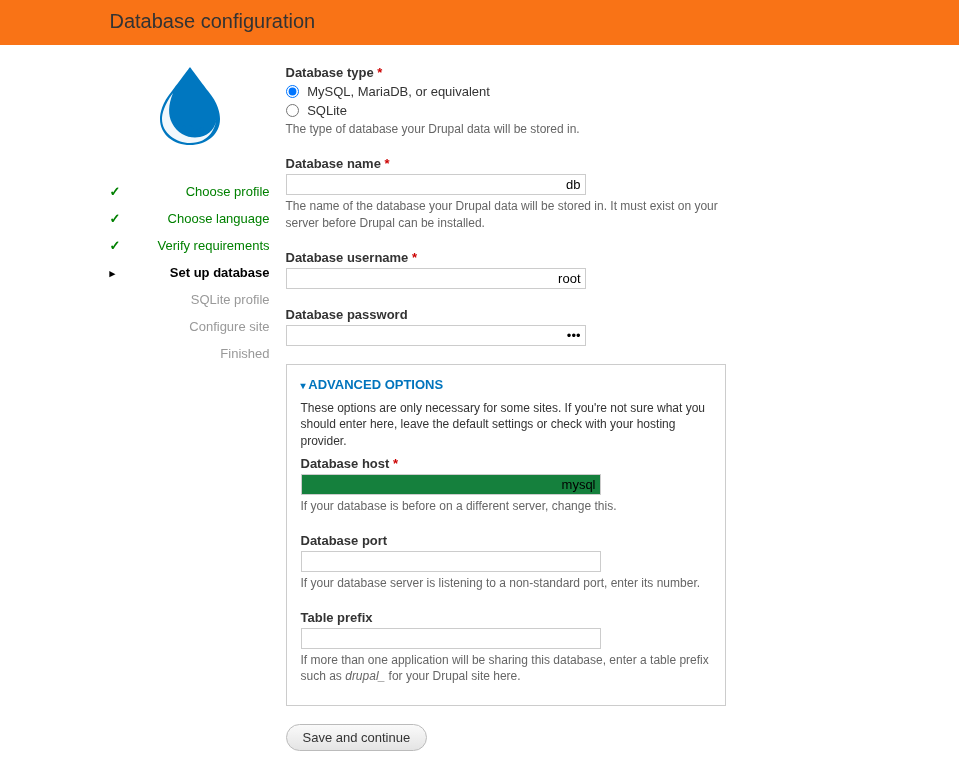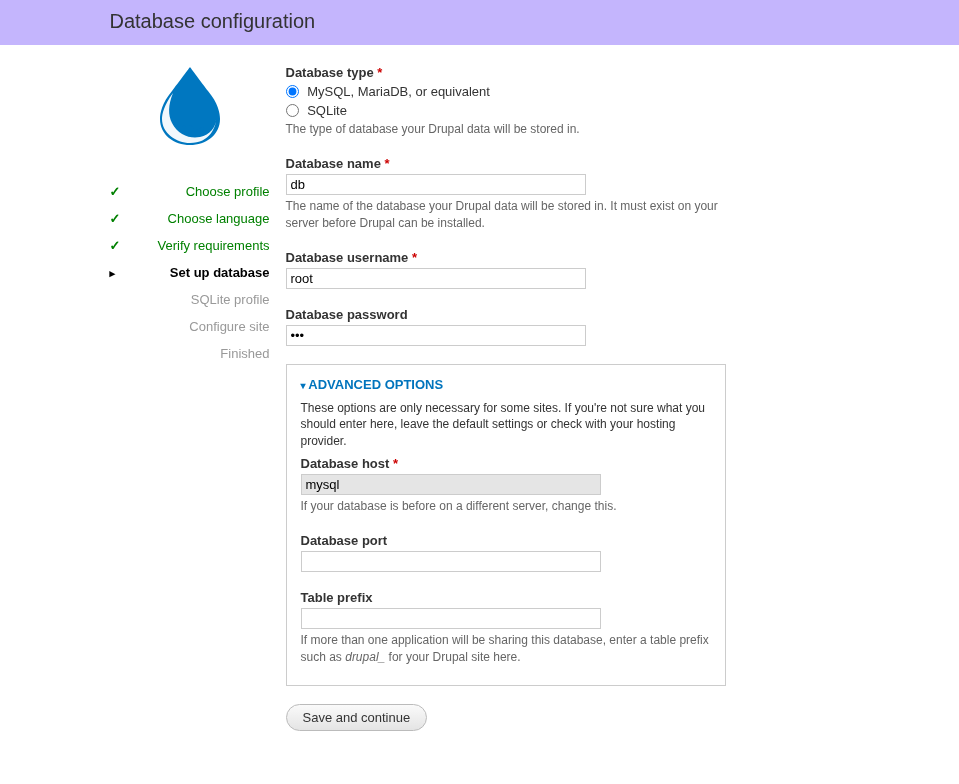--- a/index.html
+++ b/index.html
@@ -1,39 +1,39 @@
 <!DOCTYPE html>
 <html><head>
 <meta charset="utf-8">
 <style>
   * { box-sizing: border-box; margin: 0; padding: 0; }
   body { font-family: "Lucida Grande", "Lucida Sans Unicode", Verdana, sans-serif; font-size: 13px; color: #333; background: #fff; }
-  .header-bar { background: #c4b5fd; padding: 10px 0 12px 0; }
+  .header-bar { background: #f97316; padding: 10px 0 12px 0; }
   .container { width: 740px; margin: 0 auto; position: relative; }
   .page-title { font-size: 20px; font-weight: normal; color: #333; padding-left: 0; }
   .body-wrap { display: flex; padding-top: 20px; }
   .sidebar { width: 160px; flex-shrink: 0; text-align: right; }
   .logo { text-align: center; margin-bottom: 28px; }
   .steps { list-style: none; }
   .steps li { padding: 6px 0 6px 18px; font-size: 13px; position: relative; }
   .steps li.done { color: #008000; }
   .steps li.done::before { content: "✓"; position: absolute; left: 0; color: #008000; font-weight: bold; }
   .steps li.active { font-weight: bold; color: #000; }
   .steps li.active::before { content: "▸"; position: absolute; left: 0; font-size: 11px; top: 8px; }
   .steps li.pending { color: #999; }
   .main { flex: 1; padding-left: 16px; }
   .form-item { margin-bottom: 18px; }
   .form-item label.title { display: block; font-weight: bold; font-size: 13px; margin-bottom: 3px; color: #333; }
   .required { color: #c00; }
   .radio-row { margin: 3px 0; font-size: 13px; }
   .radio-row input { margin-right: 5px; vertical-align: middle; }
   .radio-row label { vertical-align: middle; }
   .description { color: #666; font-size: 12px; margin-top: 3px; line-height: 1.4; }
-  input.text { width: 300px; padding: 2px 4px; border: 1px solid #ccc; font-size: 13px; height: 21px; background: #fff; }
-  input.highlight { background: #e5e5e5; }
+  input.text { width: 300px; padding: 2px 4px; border: 1px solid #ccc; font-size: 13px; height: 21px; background: #fff; text-align: right; }
+  input.highlight { background: #15803d; }
   fieldset.advanced { border: 1px solid #ccc; padding: 12px 14px 16px 14px; margin-top: 2px; margin-bottom: 18px; }
   .advanced-legend { color: #0074bd; font-weight: bold; font-size: 13px; cursor: pointer; display: inline-block; margin-bottom: 8px; }
   .advanced-legend::before { content: "▾ "; font-size: 10px; color: #0074bd; }
   .fieldset-desc { font-size: 12px; color: #333; margin-bottom: 6px; line-height: 1.4; }
   .btn { background: linear-gradient(#fafafa, #e4e4e4); border: 1px solid #bbb; border-radius: 14px; padding: 5px 16px; font-size: 13px; cursor: pointer; color: #333; }
   em { font-style: italic; }
 </style>
 </head>
 <body>
 
@@ -103,20 +103,21 @@
 
         <div class="form-item">
           <label class="title"><span>Database host</span> <span class="required">*</span></label>
           <input class="text highlight" type="text" value="mysql" style="">
           <div class="description">If your database is before on a different server, change this.</div>
         </div>
 
         <div class="form-item">
           <label class="title">Database port</label>
           <input class="text" type="text" value="" style="">
+          <div class="description">If your database server is listening to a non-standard port, enter its number.</div>
         </div>
 
         <div class="form-item" style="margin-bottom:4px">
           <label class="title">Table prefix</label>
           <input class="text" type="text" value="" style="">
           <div class="description">
             <span>If more than one application will be sharing this database, enter a table prefix such as </span><em>drupal_</em><span> for your Drupal site here.</span>
           </div>
         </div>
       </fieldset>

